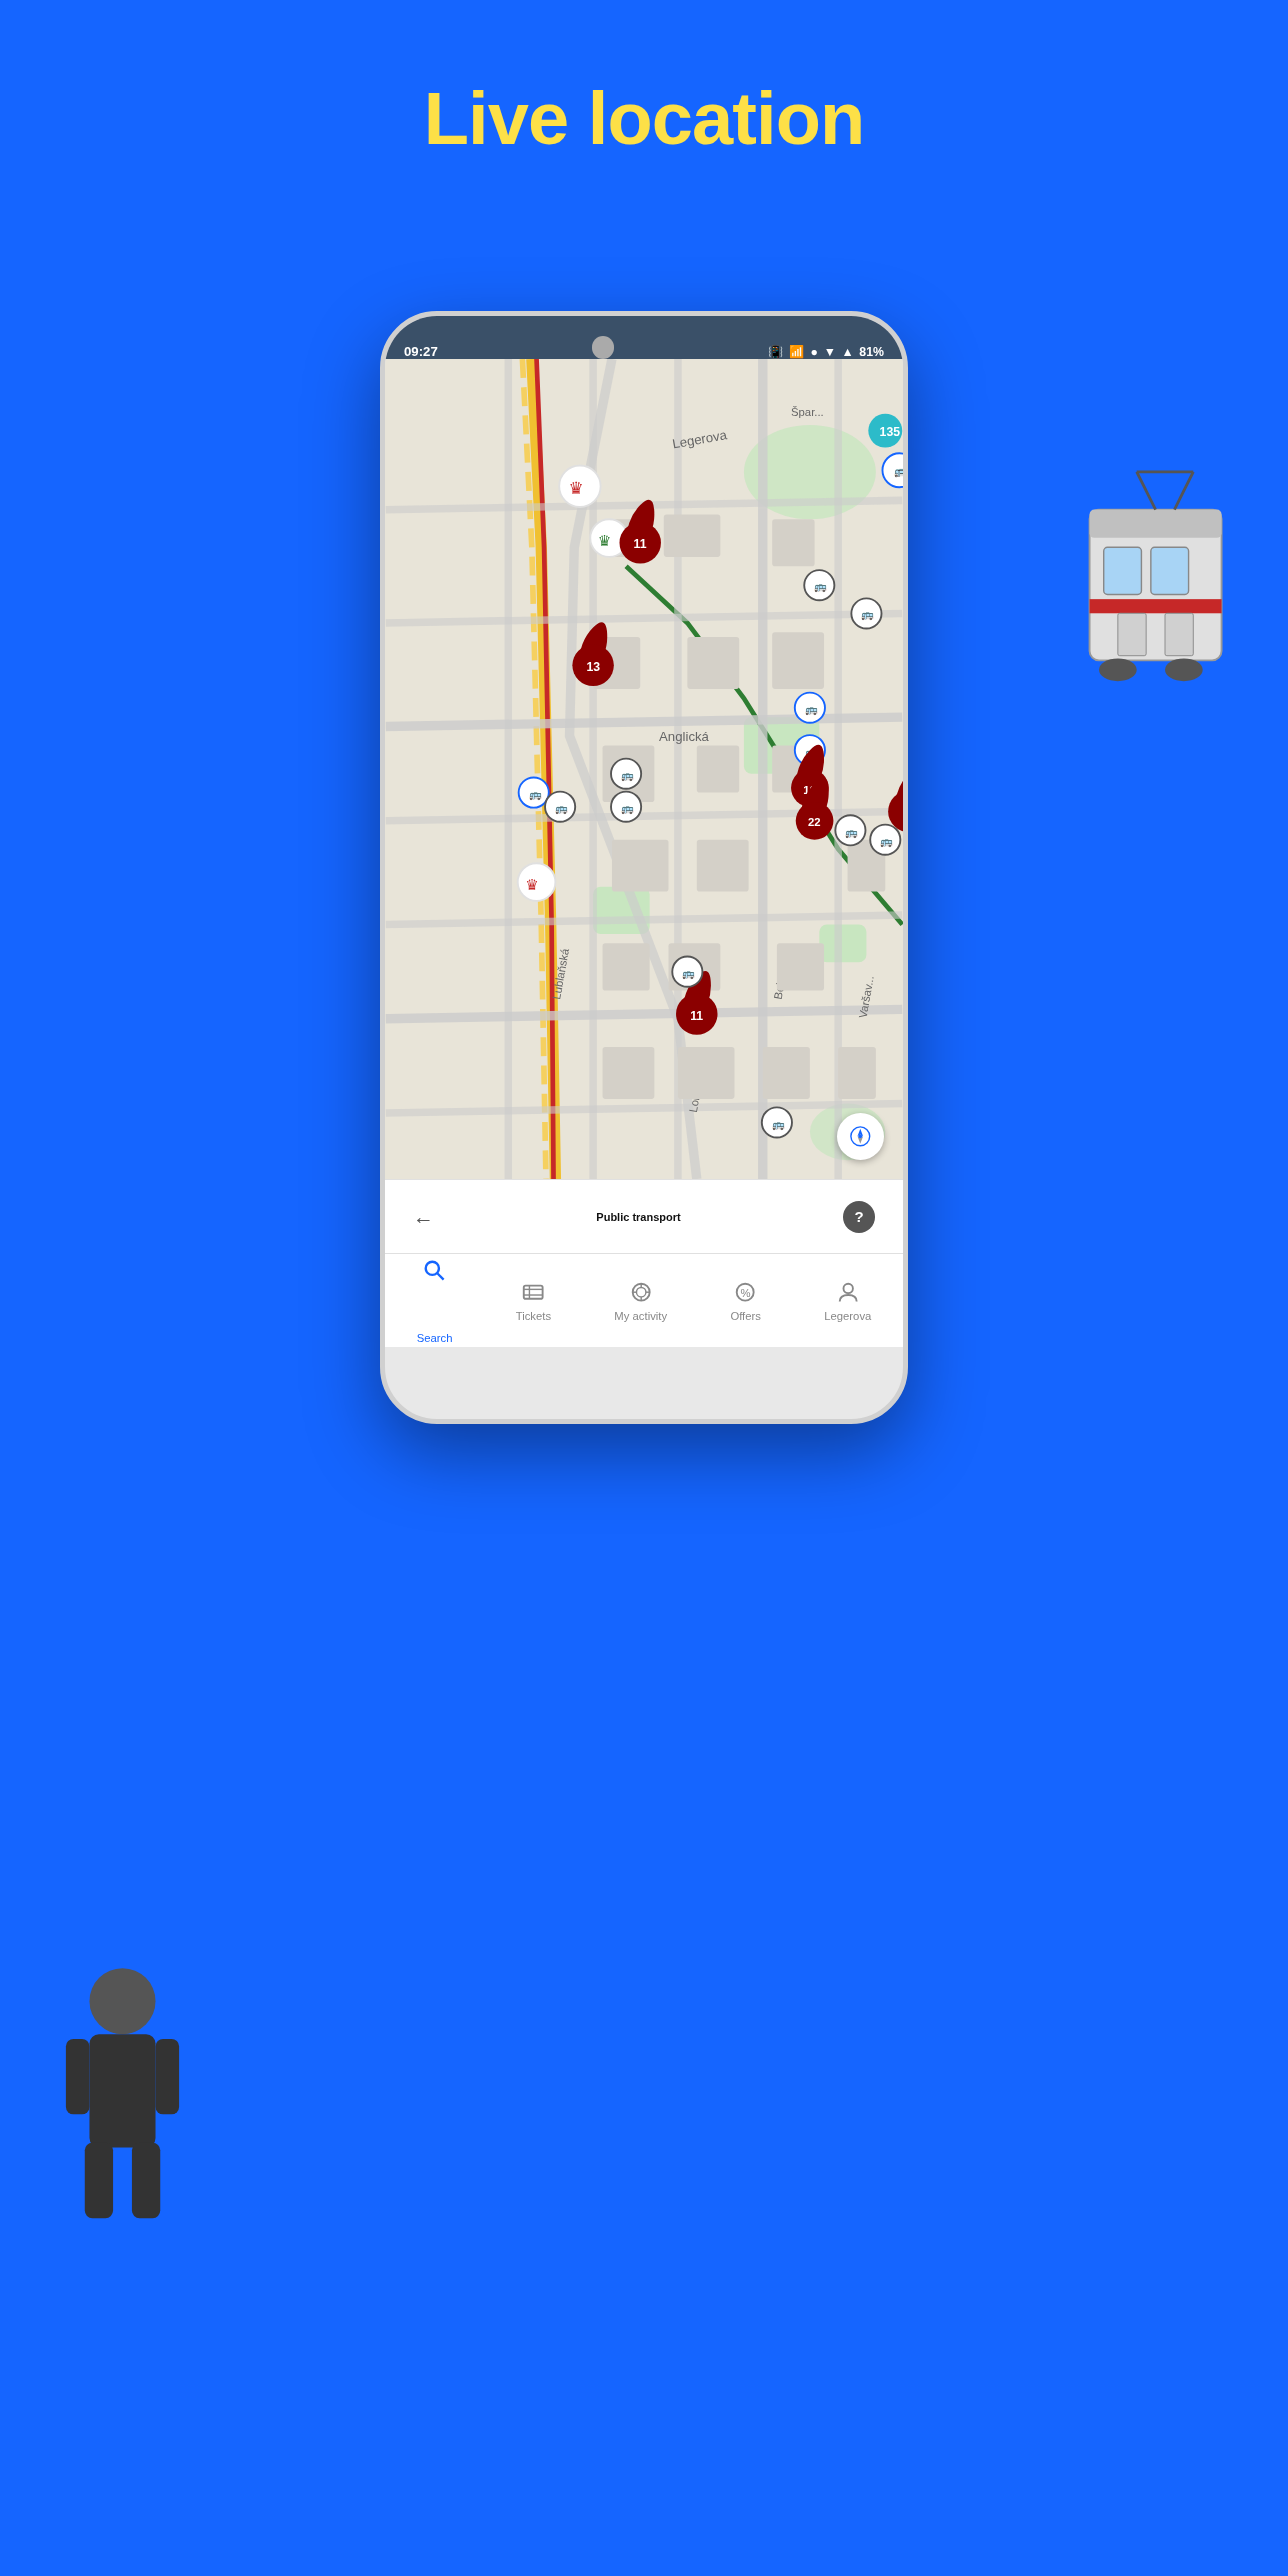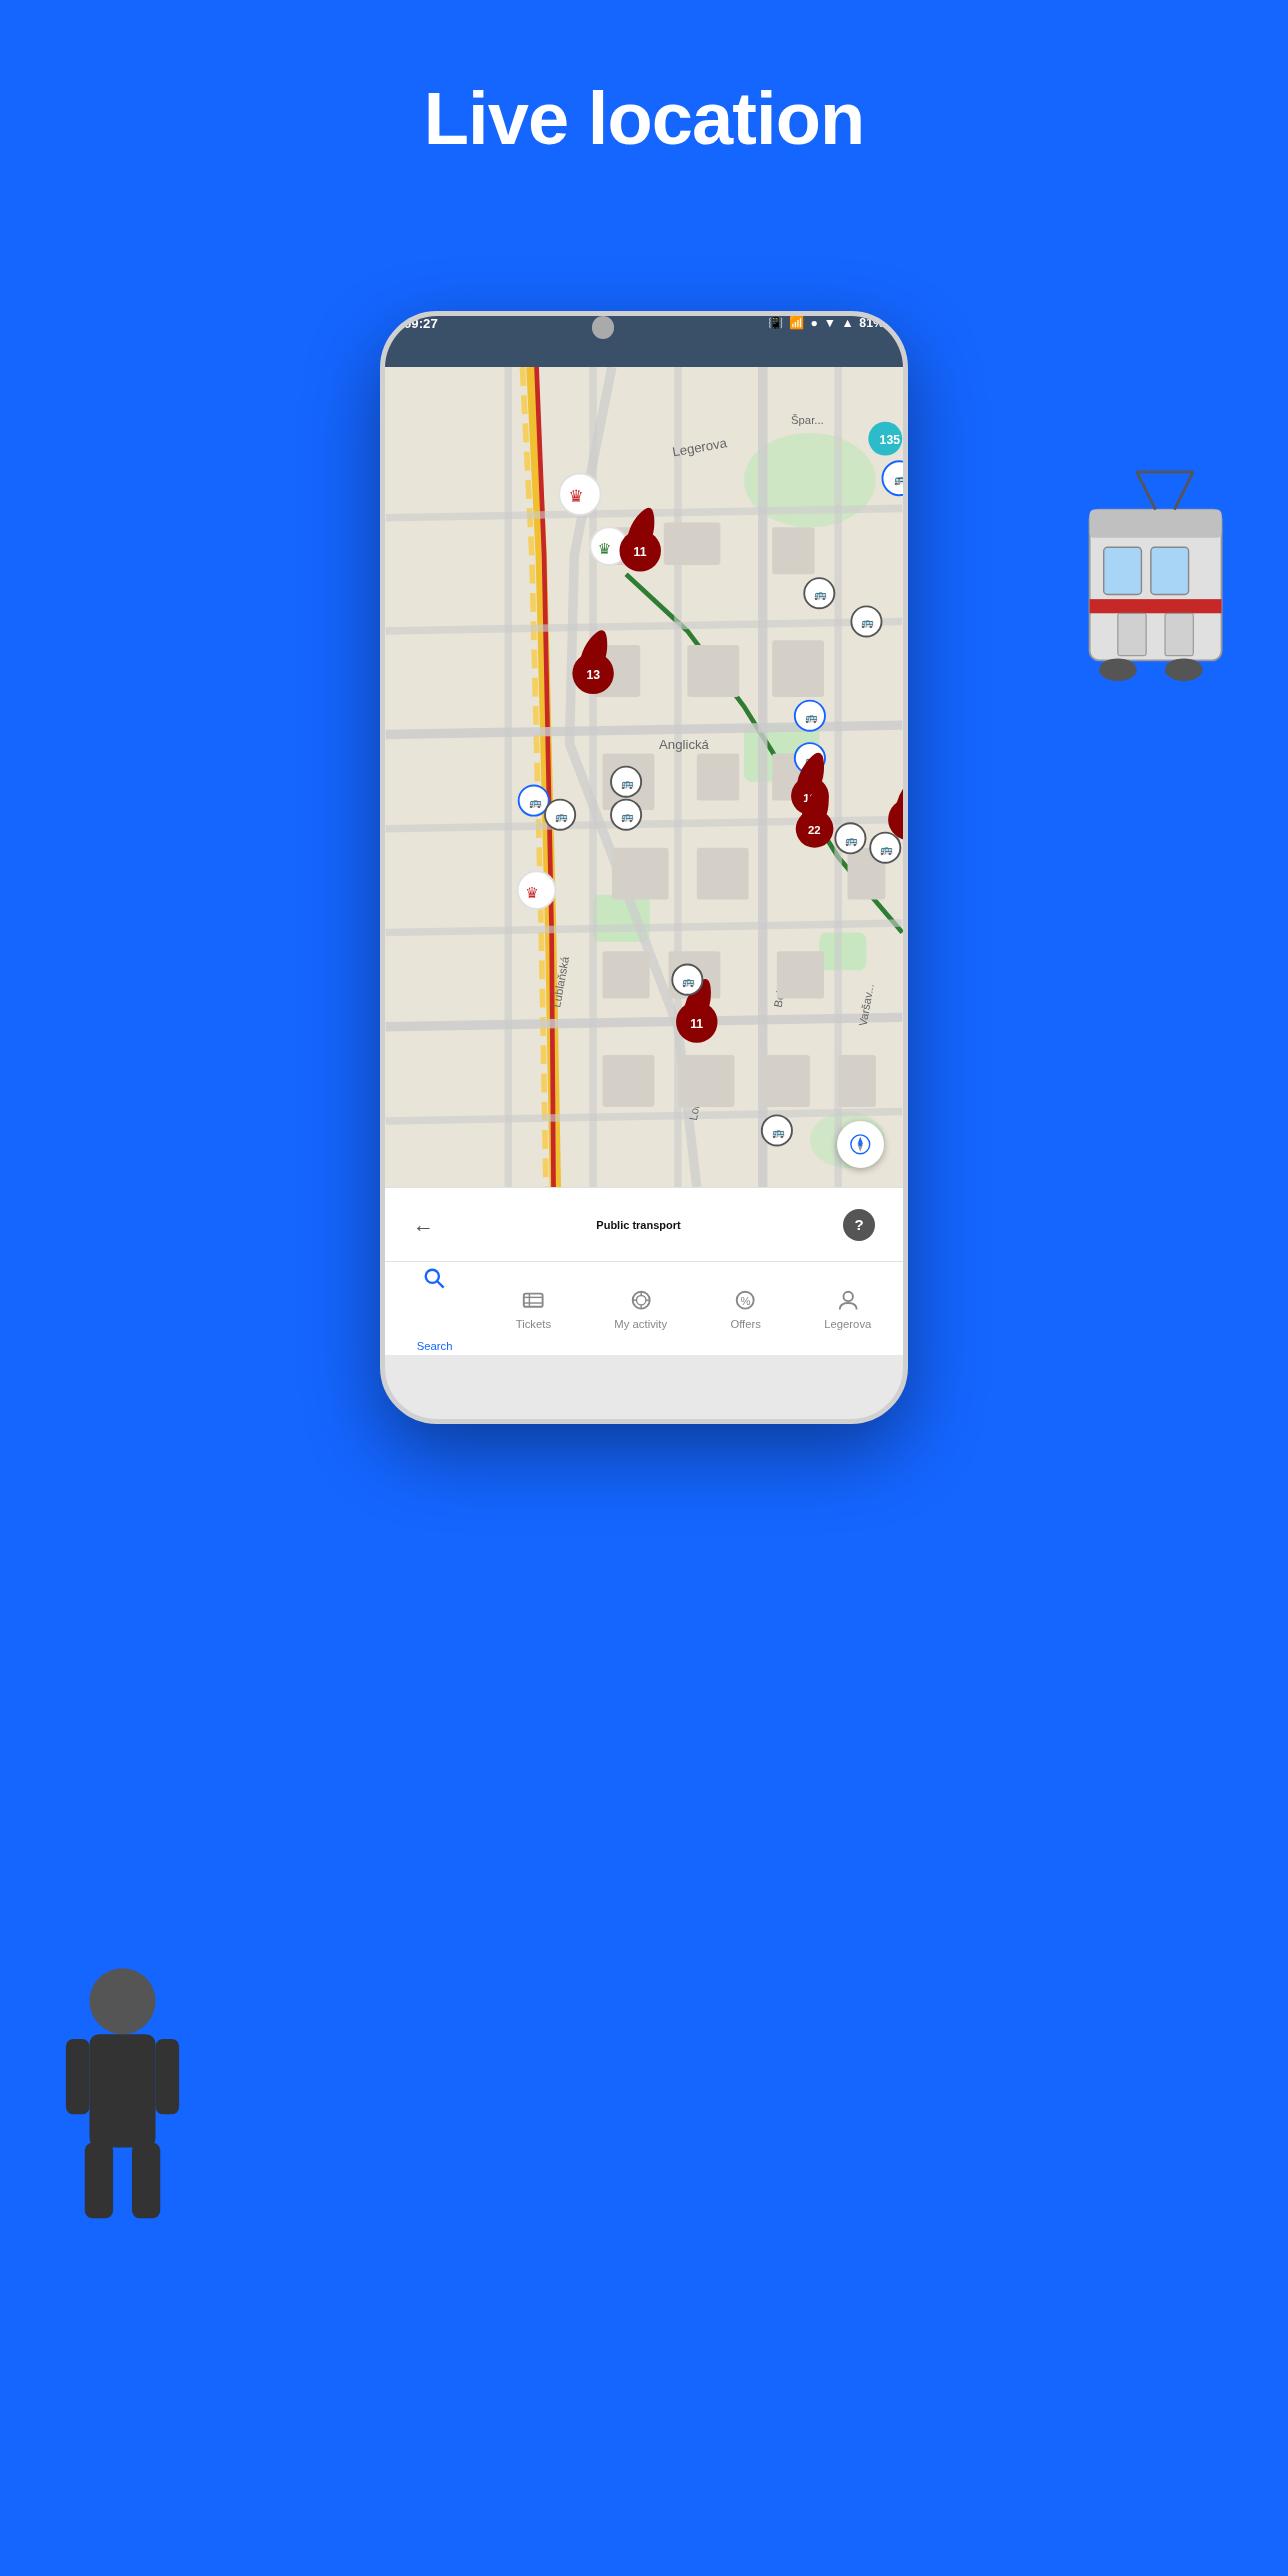--- a/index.html
+++ b/index.html
@@ -10,21 +10,21 @@
       font-family: 'Arial', sans-serif;
       overflow: hidden;
       position: relative;
     }
 
     
     .hero-text {
       text-align: center;
       padding-top: 75px;
       padding-bottom: 38px;
-      color: #ffffff;
+      color: #fde047;
       font-size: 74px;
       font-weight: 900;
       line-height: 1.2;
       letter-spacing: -0.9px;
     }
 
     
     .phone-wrapper {
       position: absolute;
       top: 311px;
@@ -41,23 +41,23 @@
       border-radius: 57px;
       box-shadow: 0 28px 75px rgba(0,0,0,0.4);
       overflow: hidden;
       position: relative;
       border: 5.7px solid #d0d0d0;
     }
 
     
     .status-bar {
       background: #3a5068;
-      height: 51px;
-      display: flex;
-      align-items: flex-start;
+      height: 43px;
+      display: flex;
+      align-items: flex-end;
       justify-content: space-between;
       padding: 0 19px;
       color: white;
       font-size: 13.2px;
       font-weight: 600;
     }
     .status-time { font-weight: 700; }
     .status-icons { display: flex; align-items: center; gap: 5.7px; font-size: 12.3px; }
 
     

